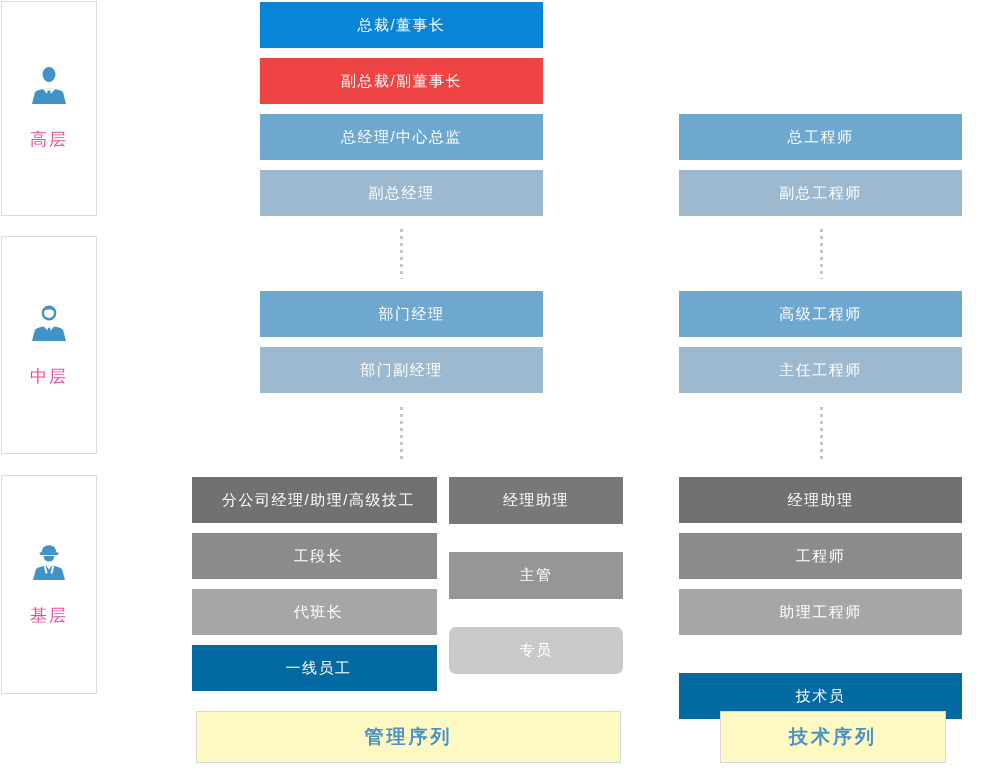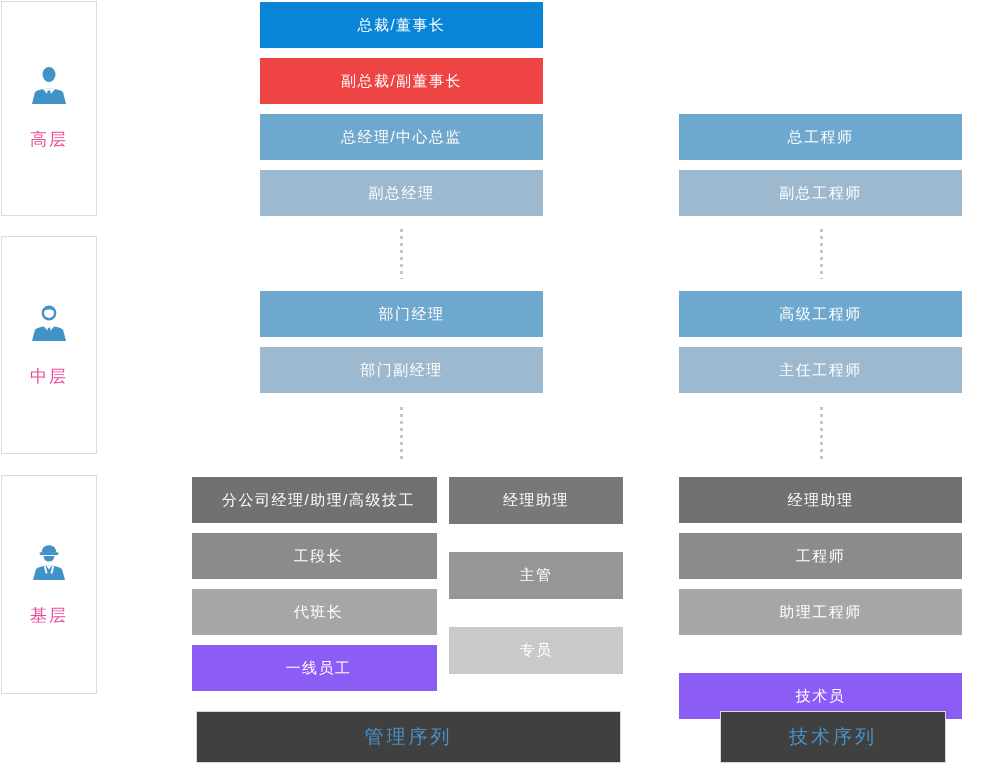--- a/index.html
+++ b/index.html
@@ -25,35 +25,35 @@
   .bl{left:192px;width:245px;height:46px;padding-left:8px;}
   .bm{left:449px;width:174px;height:47px;}
   
   .c-blue1{background:#0a84d6;}
   .c-blue2{background:#ef4444;}
   .c-blue3{background:#6fa8cf;}
   .c-blue4{background:#9cb9cf;}
   .c-gray1{background:#717171;}
   .c-gray2{background:#8b8b8b;}
   .c-gray3{background:#a6a6a6;}
-  .c-gray4{background:#8b5cf6;}
+  .c-gray4{background:#0369a1;}
   .c-mgray1{background:#787878;}
   .c-mgray2{background:#969696;}
   .c-mgray3{background:#c9c9c9;}
   
   .dots{
     position:absolute;width:3px;
     background-image:repeating-linear-gradient(to bottom,#c6c6c6 0px,#c6c6c6 3px,transparent 3px,transparent 7px);
   }
   
   .seq{
-    position:absolute;top:711px;height:52px;background:#404040;
+    position:absolute;top:711px;height:52px;background:#fef9c3;
     border:1px solid #d8d8d8;box-sizing:border-box;
     display:flex;align-items:center;justify-content:center;
-    color:#4792c6;font-weight:normal;font-size:19px;letter-spacing:3px;
+    color:#4792c6;font-weight:bold;font-size:19px;letter-spacing:3px;
   }
 </style>
 </head>
 <body>
 
 <div class="canvas">
 
   <div class="level" style="top:1px;height:215px;">
     <svg class="licon" viewBox="0 0 44 40">
       <ellipse cx="22" cy="8.5" rx="6.5" ry="7.5" fill="#4192c6"></ellipse>
@@ -99,21 +99,21 @@
 
   <div class="dots" style="left:400px;top:407px;height:55px;"></div>
 
   <div class="bar bl c-gray1" style="top:477px;">分公司经理/助理/高级技工</div>
   <div class="bar bl c-gray2" style="top:533px;">工段长</div>
   <div class="bar bl c-gray3" style="top:589px;">代班长</div>
   <div class="bar bl c-gray4" style="top:645px;">一线员工</div>
 
   <div class="bar bm c-mgray1" style="top:477px;">经理助理</div>
   <div class="bar bm c-mgray2" style="top:552px;">主管</div>
-  <div class="bar bm c-mgray3" style="top:627px;">专员</div>
+  <div class="bar bm c-mgray3" style="top:627px;border-radius:7px;">专员</div>
 
   <div class="bar tech c-blue3" style="top:114px;">总工程师</div>
   <div class="bar tech c-blue4" style="top:170px;">副总工程师</div>
 
   <div class="dots" style="left:820px;top:229px;height:50px;"></div>
 
   <div class="bar tech c-blue3" style="top:291px;">高级工程师</div>
   <div class="bar tech c-blue4" style="top:347px;">主任工程师</div>
 
   <div class="dots" style="left:820px;top:407px;height:55px;"></div>

